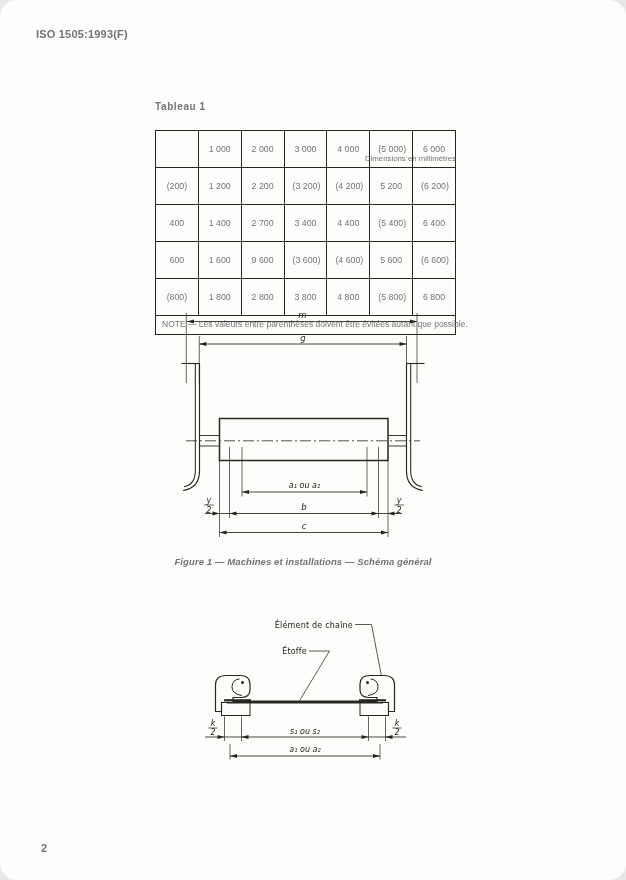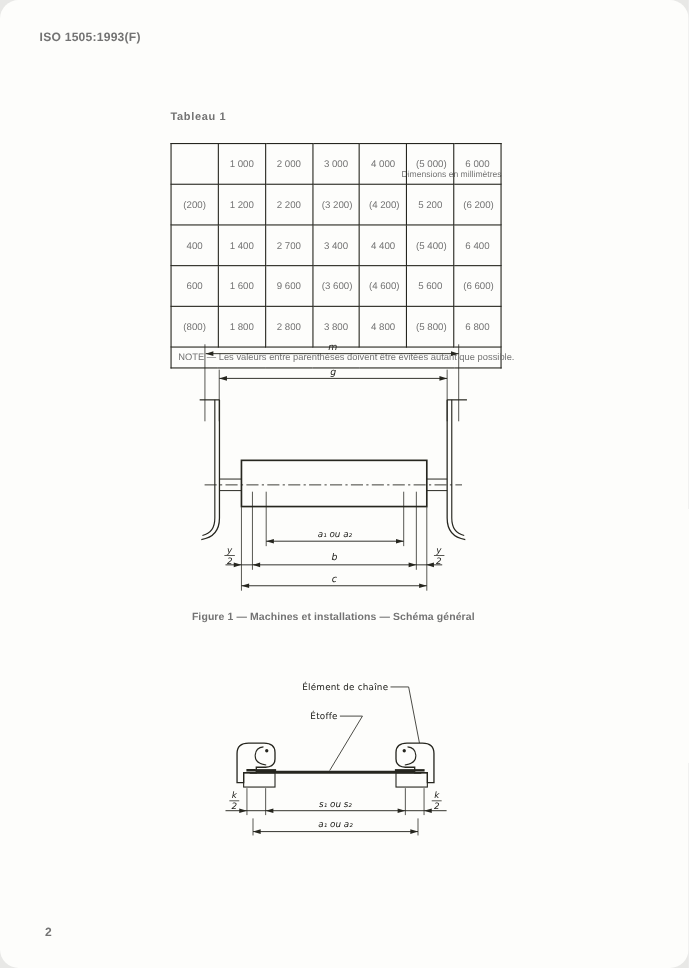--- a/index.html
+++ b/index.html
@@ -16,21 +16,21 @@
                font-size:10px; font-weight:bold; letter-spacing:.6px; }
   .tbl-units { position:absolute; left:155px; top:116px; width:301px; text-align:right; font-size:7.8px;margin-top:38px; }
   table.dims { position:absolute; left:155px; top:130px; width:301px;
                border-collapse:collapse; table-layout:fixed;
                border:1.6px solid #26261f; }
   table.dims td { border:1px solid #26261f; height:20px; padding:8px;
                   text-align:center; vertical-align:middle; font-size:8.8px; white-space:nowrap; }
   table.dims td.note { height:auto; text-align:left; font-size:8.5px; line-height:1.32;
                        padding:3px 6px 4px 6px; }
 
-  .cap { position:absolute; text-align:center; font-weight:bold; font-size:9.5px; letter-spacing:.1px; }
+  .cap { position:absolute; text-align:center; font-weight:bold; font-size:9.5px; letter-spacing:.1px;font-style:italic; }
   .cap1 { left:0; top:556px; width:606px; }
   .cap2 { left:0; top:776px; width:622px; }
 
   svg { position:absolute; overflow:visible; }
   svg text { font-family:"DejaVu Sans","Liberation Sans",sans-serif; fill:#22221e; }
   .dimlbl { font-style:italic; font-size:8.5px; }
   .dimlbl-sm { font-style:italic; font-size:8px; }
   .calllbl { font-size:8px; letter-spacing:.2px; }
   .st { stroke:#26261f; fill:none; }
   .fw { fill:#fdfdfb; }

